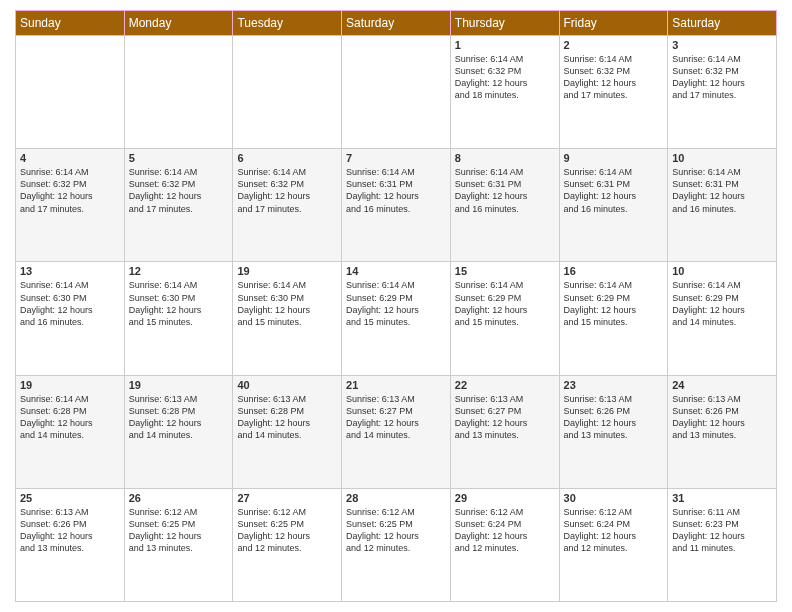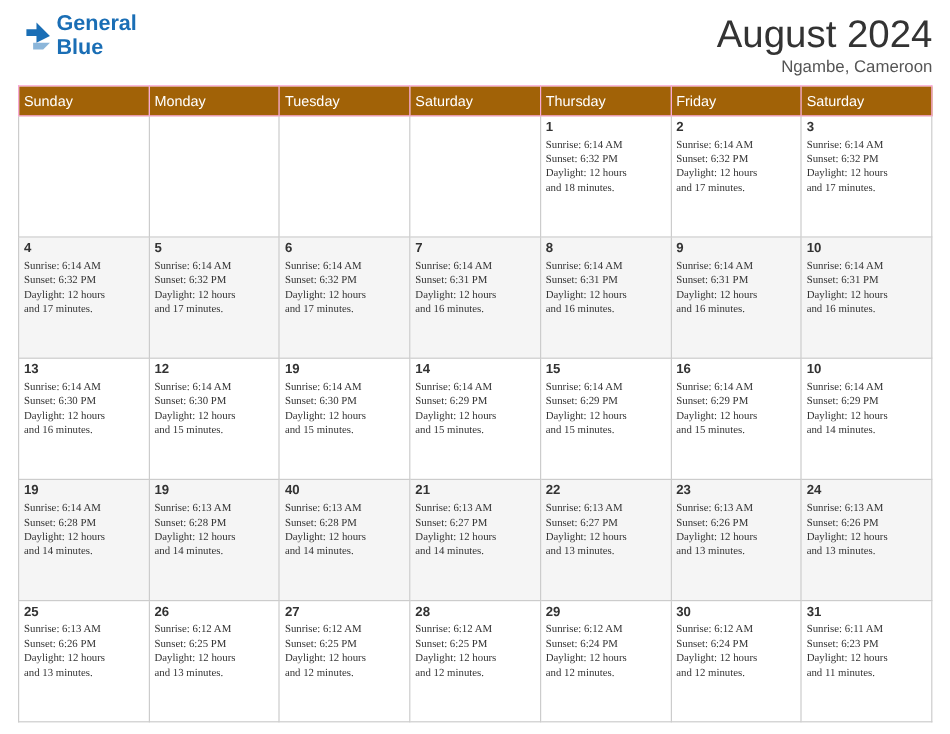--- a/index.html
+++ b/index.html
@@ -83,47 +83,29 @@
     .day-num {
       font-size: 11px;
       font-weight: bold;
       display: block;
       margin-bottom: 2px;
     }
     .day-info {
       font-size: 9px;
       line-height: 1.35;
       color: #333;
-      font-family: Liberation Serif, serif;
     }
     .empty {
       background: #fff !important;
     }
   </style>
 </head>
 <body>
 
 <div class="page">
-  <div class="header">
-    <div class="logo">
-      <svg class="logo-icon" viewBox="0 0 40 40">
-        <rect x="0" y="0" width="40" height="40" fill="white"></rect>
-        <polygon points="22,4 38,20 22,28 22,20 10,20 10,12 22,12" fill="#1a6eb5"></polygon>
-        <polygon points="18,28 18,36 30,36 38,28" fill="#1a6eb5" opacity="0.5"></polygon>
-      </svg>
-      <div class="logo-text">
-        <div><span>General</span></div>
-        <div><span style="color:#1a6eb5">Blue</span></div>
-      </div>
-    </div>
-    <div class="title-block">
-      <div class="month-title">August 2024</div>
-      <div class="location">Ngambe, Cameroon</div>
-    </div>
-  </div>
 
   <table class="calendar">
     <thead>
       <tr>
       <th>Sunday</th>
           <th>Monday</th>
           <th>Tuesday</th>
           <th>Saturday</th>
           <th>Thursday</th>
           <th>Friday</th>

